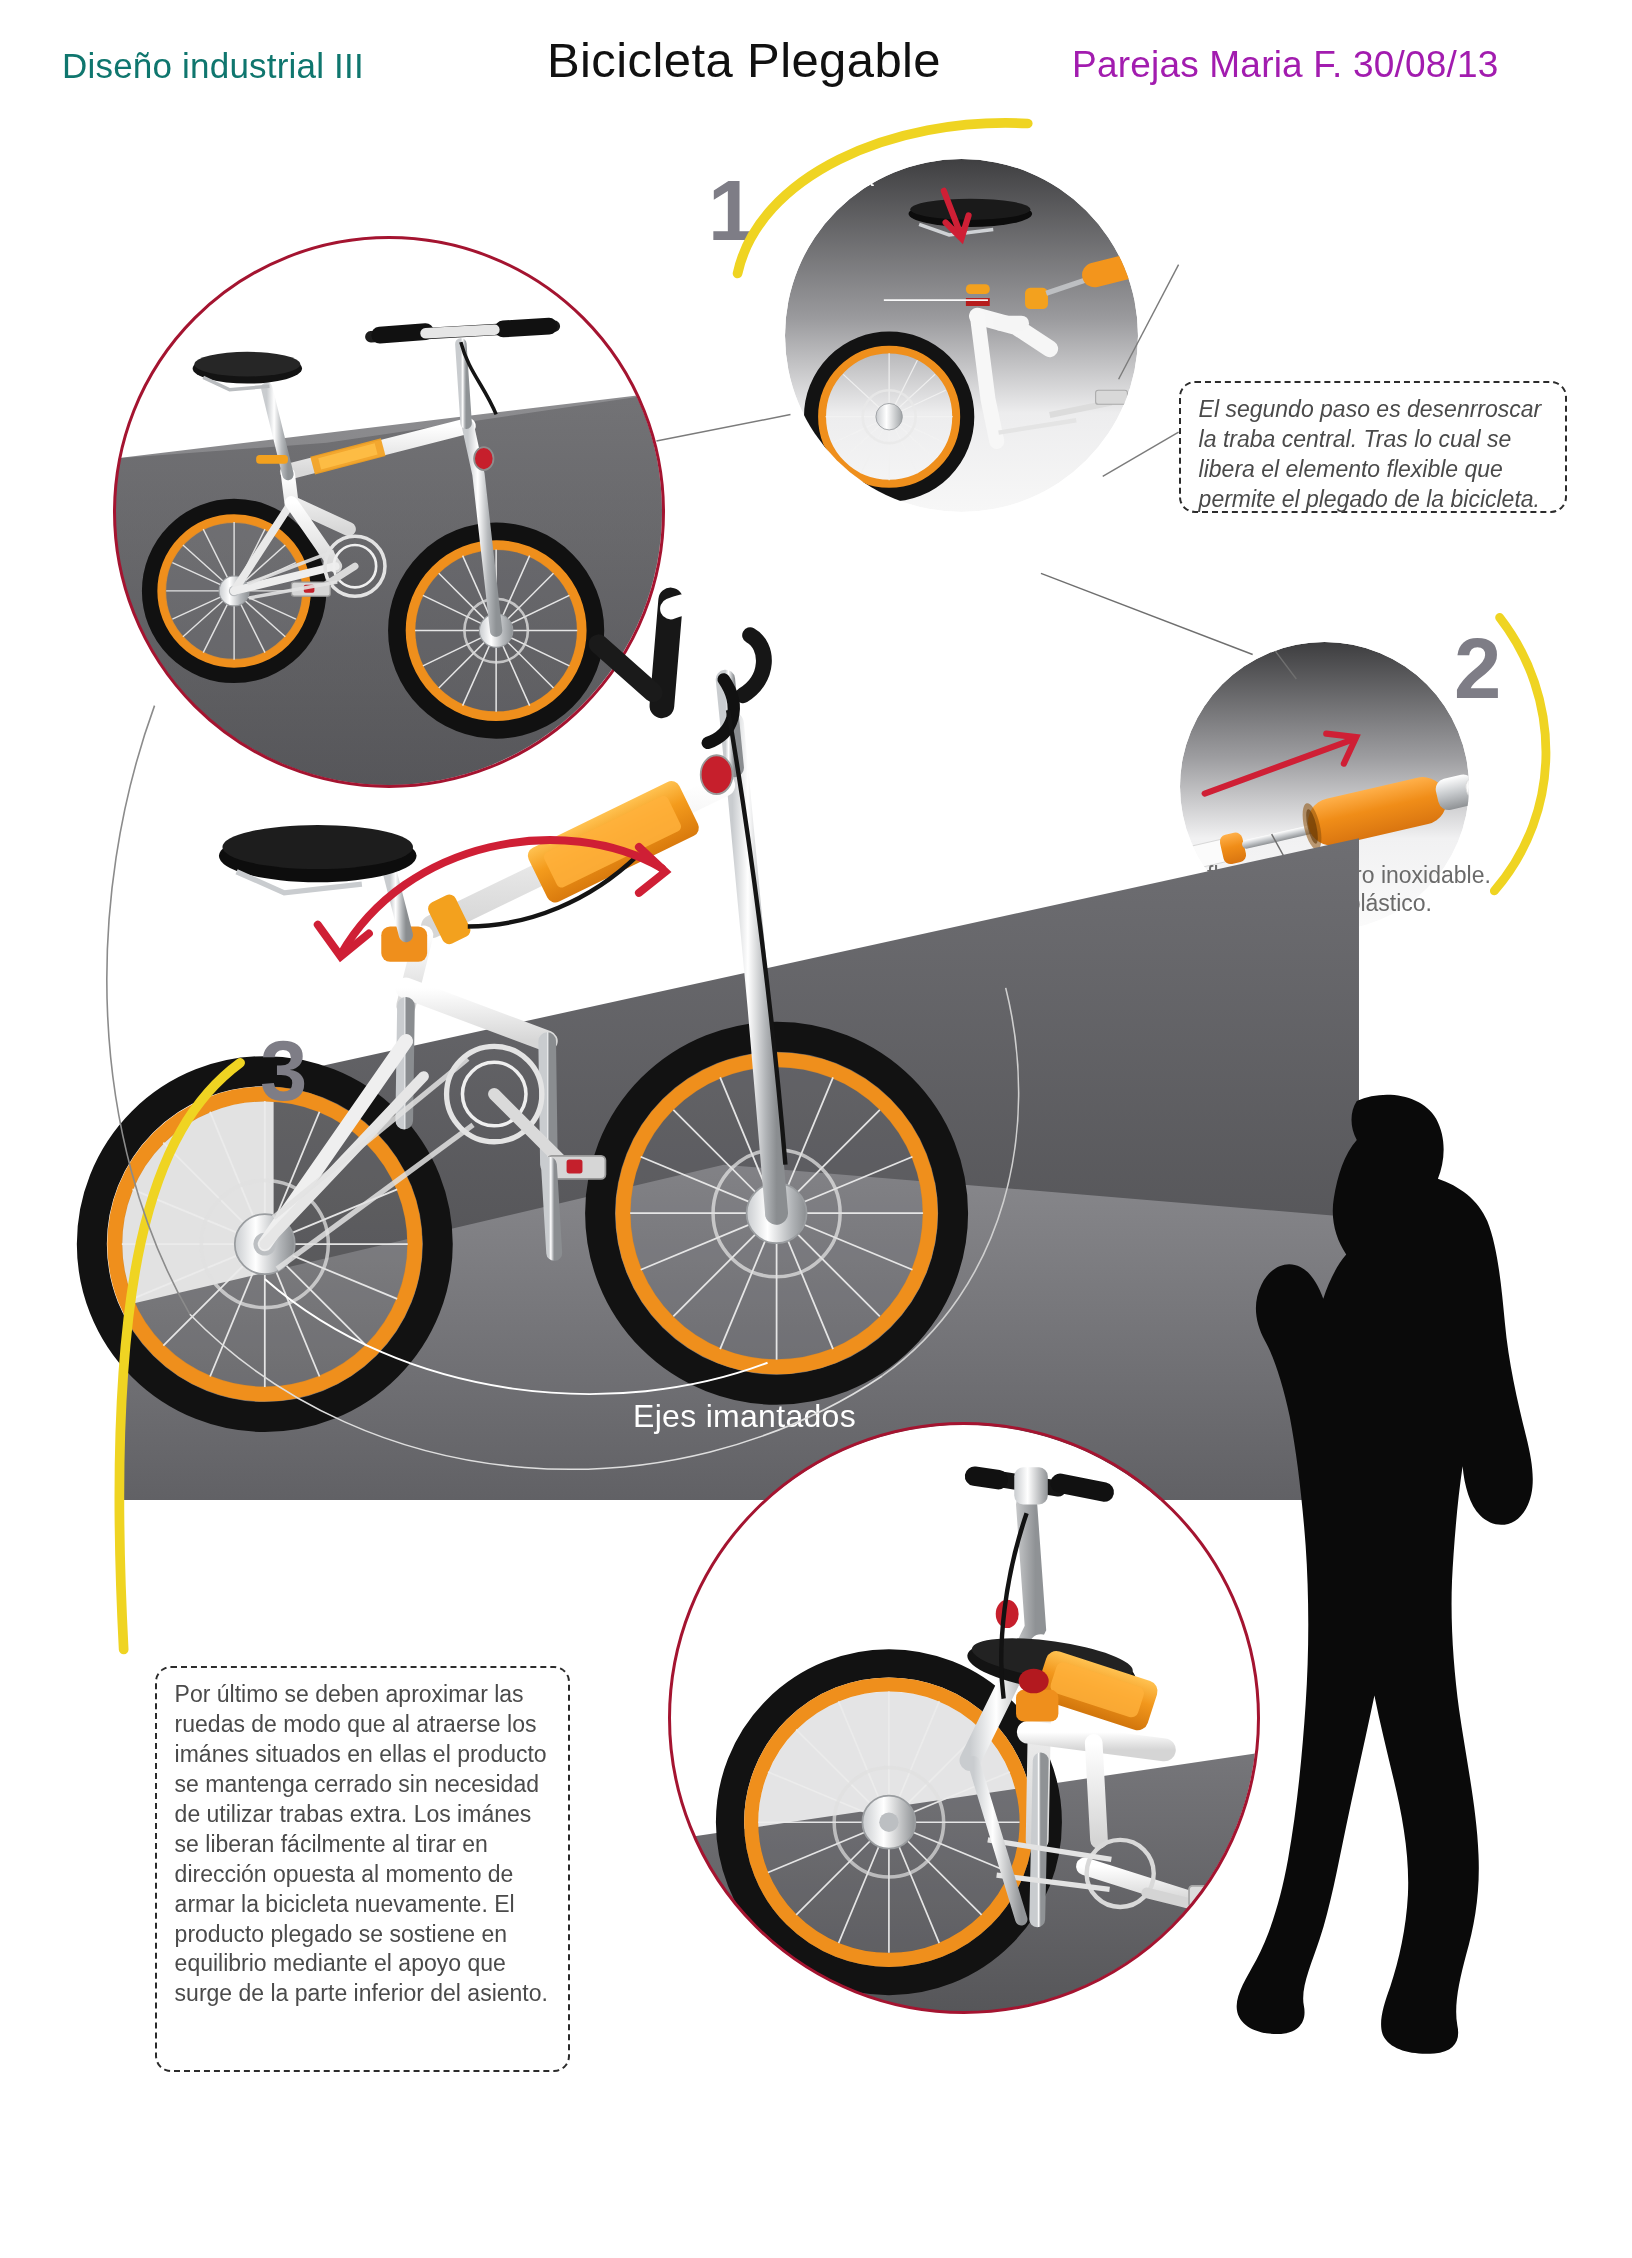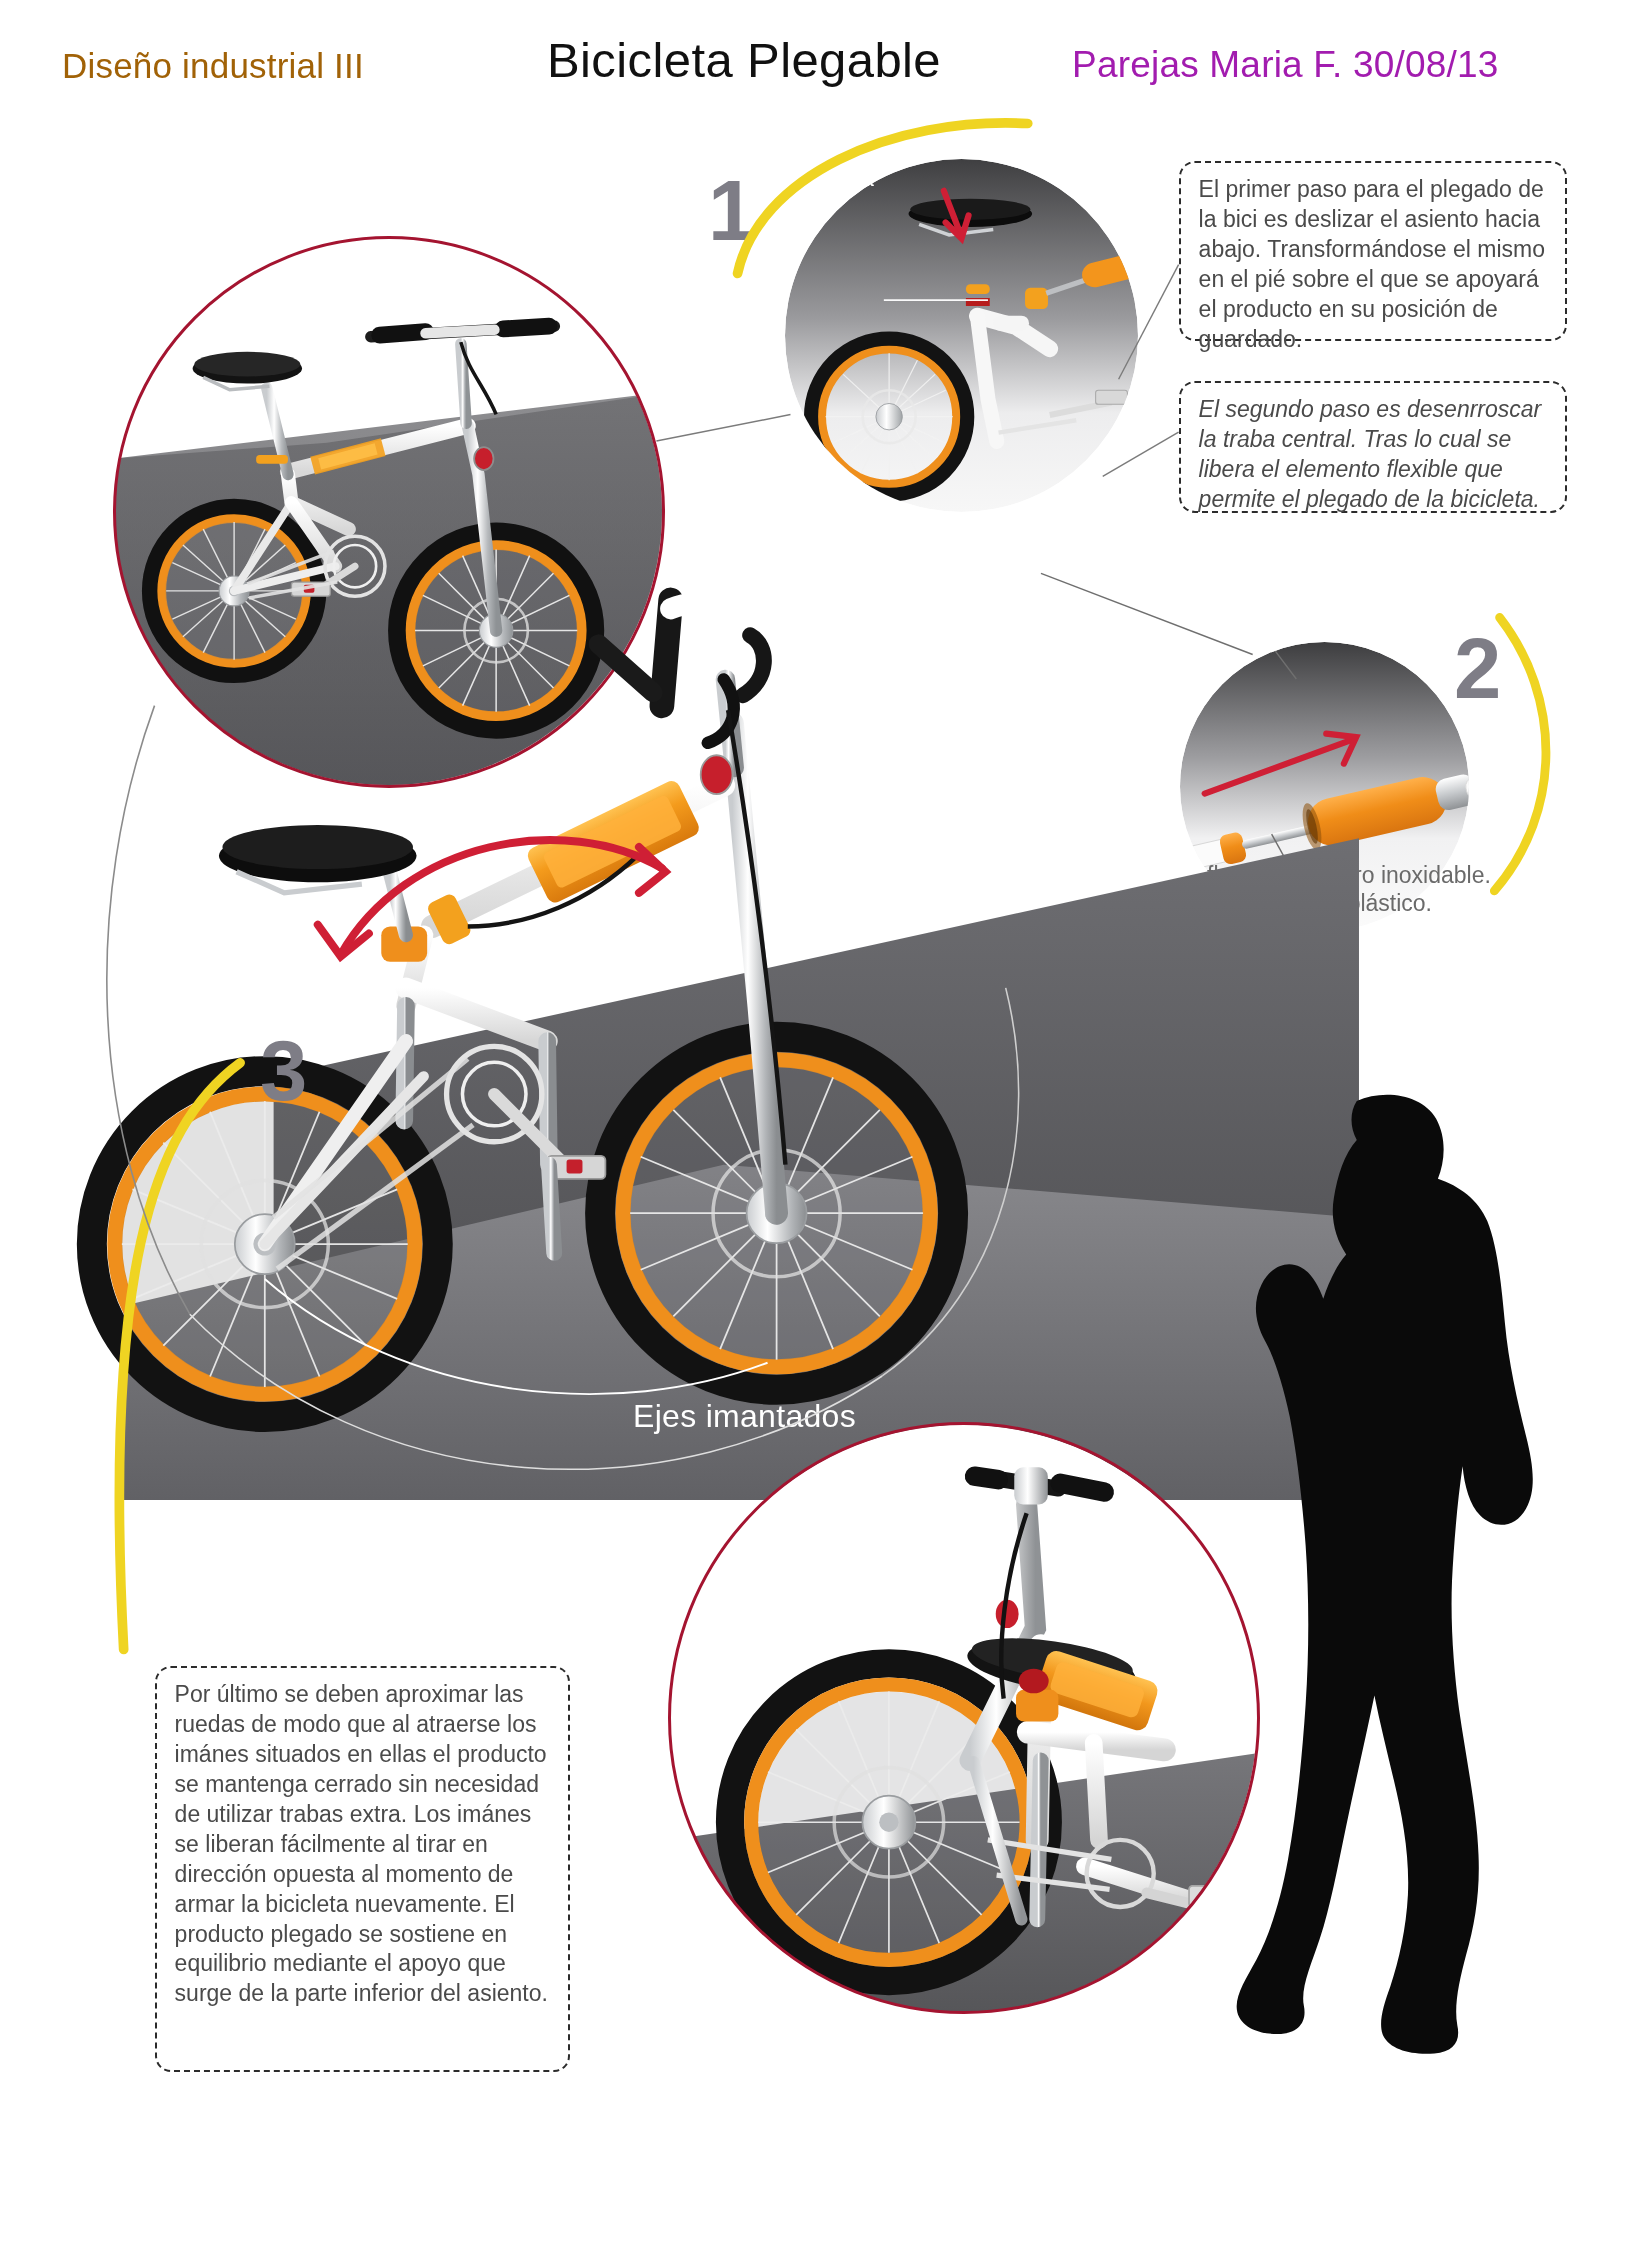--- a/index.html
+++ b/index.html
@@ -12,21 +12,21 @@
     width:1633px;
     height:2258px;
     background:#ffffff;
     overflow:hidden;
   }
 
   
   .hdr{position:absolute;top:0;left:0;width:1633px;height:110px;}
   .hdr-left{
     position:absolute;left:62px;top:46px;
-    font-size:35px;color:#a16207;letter-spacing:0.2px;
+    font-size:35px;color:#0f766e;letter-spacing:0.2px;
     font-stretch:condensed;
   }
   .hdr-center{
     position:absolute;left:547px;top:32px;
     font-size:49px;color:#111;letter-spacing:0.4px;
   }
   .hdr-right{
     position:absolute;left:1072px;top:44px;
     font-size:37px;color:#a21caf;letter-spacing:0.2px;
   }
@@ -596,21 +596,20 @@
       C32 266 30 244 40 224 C50 204 68 196 84 204
       C96 210 104 224 110 240 C116 222 124 204 136 190
       C124 172 118 150 122 126 C126 100 134 76 148 60
       C140 46 140 28 148 16 Z"></path>
   </svg>
 
   <div class="stepnum" style="left:708px;top:168px;">1</div>
   <div class="stepnum" style="left:1454px;top:626px;">2</div>
   <div class="stepnum" style="left:260px;top:1028px;">3</div>
 
-  <div class="callout" style="left:1179px;top:161px;width:388px;height:180px;">El primer paso para el plegado de la bici es deslizar el asiento hacia abajo. Transformándose el mismo en el pié sobre el que se apoyará el producto en su posición de guardado.</div>
 
   <div class="callout" style="left:1179px;top:381px;width:388px;height:132px;font-style:italic;">El segundo paso es desenrroscar la traba central. Tras lo cual se libera el elemento flexible que permite el plegado de la bicicleta.</div>
 
   <div class="callout" style="left:155px;top:1666px;width:415px;height:406px;">Por último se deben aproximar las ruedas de modo que al atraerse los imánes situados en ellas el producto se mantenga cerrado sin necesidad de utilizar trabas extra. Los imánes se liberan fácilmente al tirar en dirección opuesta al momento de armar la bicicleta nuevamente. El producto plegado se sostiene en equilibrio mediante el apoyo que surge de la parte inferior del asiento.</div>
 
   <svg id="overlay" viewBox="0 0 1851 2560">
 
     <path d="M836 310 C860 200, 1010 132, 1165 140" stroke="#efd422" stroke-width="11" fill="none" stroke-linecap="round"></path>
 
     <path d="M1700 700 C1770 790, 1772 920, 1694 1010" stroke="#efd422" stroke-width="10" fill="none" stroke-linecap="round"></path>

